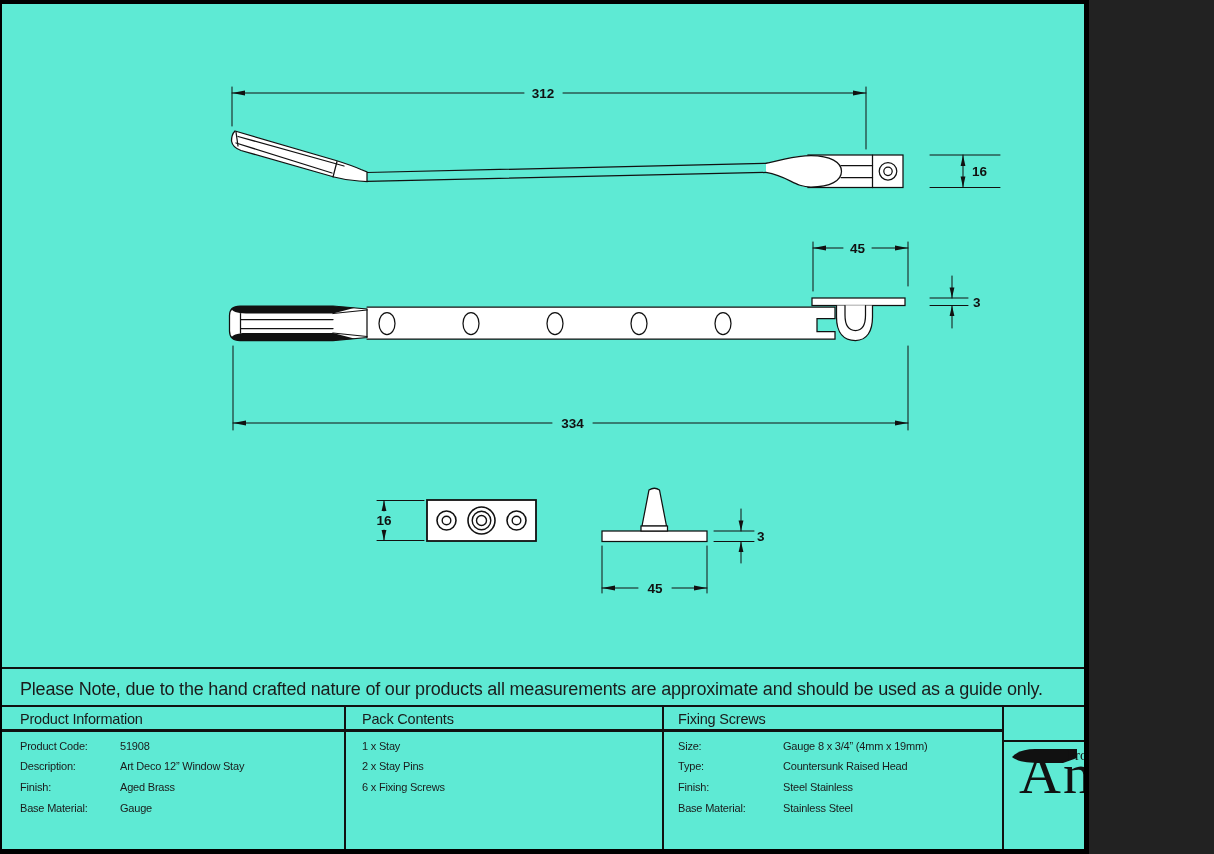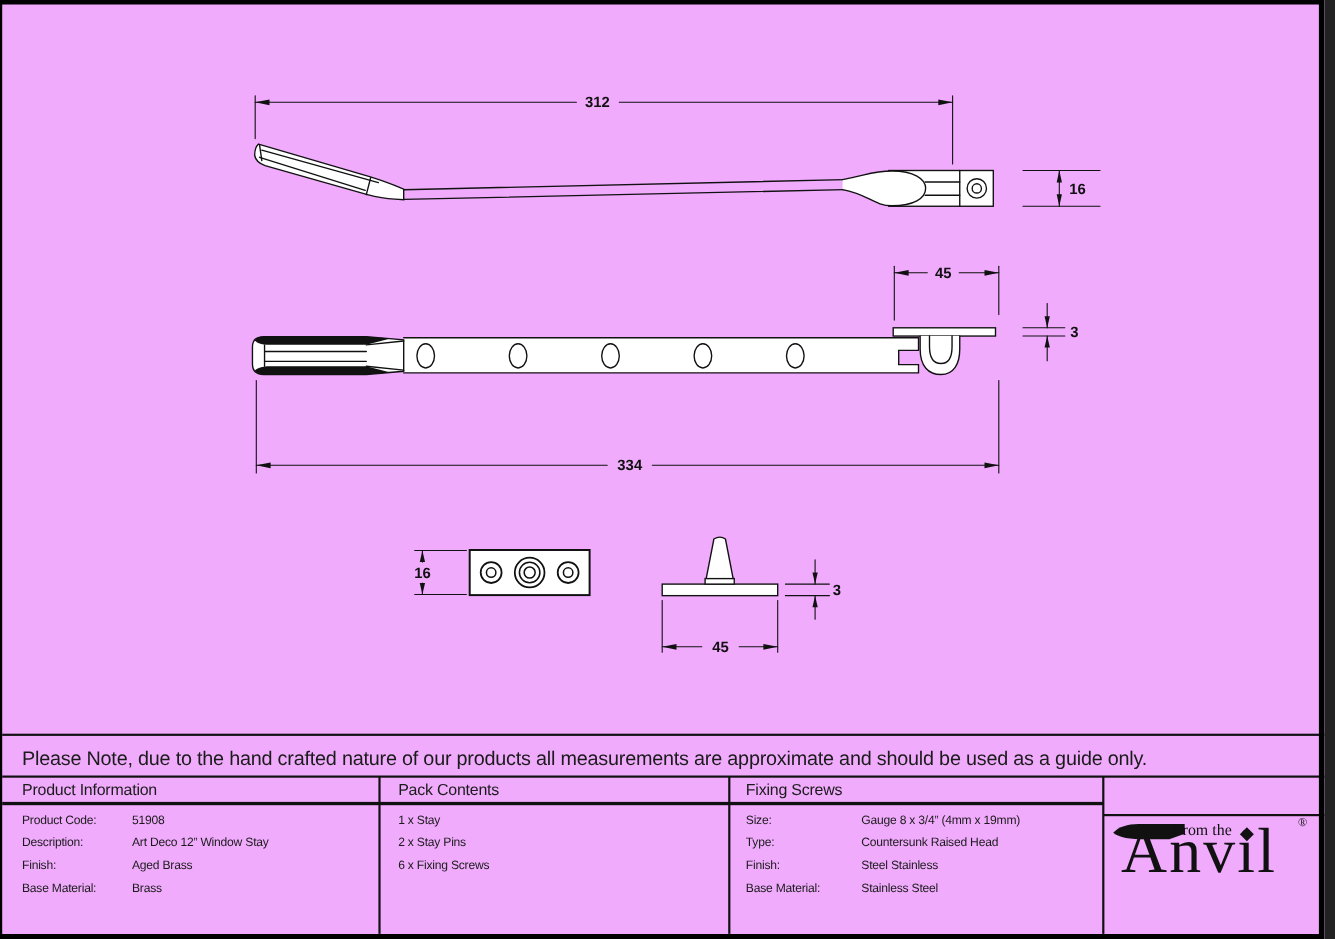--- a/index.html
+++ b/index.html
@@ -1,16 +1,16 @@
 <!DOCTYPE html>
 <html><head>
 <meta charset="utf-8">
 <style>
   html,body{margin:0;padding:0;background:#222;}
-  .page{position:relative;width:1204px;height:854px;background:#f0abfc;
+  .page{position:relative;width:1089px;height:854px;background:#5eead4;
         font-family:"Liberation Sans",sans-serif;color:#1b1b1b;overflow:hidden;}
   .page-frame{position:absolute;inset:0;border-top:4px solid #000;border-left:2px solid #000;
         border-right:5px solid #000;border-bottom:5px solid #000;pointer-events:none;z-index:30;}
   svg text{font-family:"Liberation Sans",sans-serif;font-weight:600;fill:#111;}
   .hline{position:absolute;background:#111;height:2px;}
   .vline{position:absolute;background:#111;width:2px;}
   .txt{position:absolute;font-size:14px;letter-spacing:-0.2px;white-space:nowrap;}
   .note-text{left:20px;top:679px;font-size:18px;}
   .hdr{font-size:14.5px;text-align:center;}
   .lbl{font-size:11px;}
@@ -186,21 +186,21 @@
   <div class="vline" style="left:1002px;top:706px;height:143px;"></div>
 
   <div class="txt hdr" style="left:20px;top:711px;">Product Information</div>
   <div class="txt lbl" style="left:20px;top:740px;">Product Code:</div>
   <div class="txt lbl" style="left:120px;top:740px;">51908</div>
   <div class="txt lbl" style="left:20px;top:760px;">Description:</div>
   <div class="txt lbl" style="left:120px;top:760px;">Art Deco 12” Window Stay</div>
   <div class="txt lbl" style="left:20px;top:781px;">Finish:</div>
   <div class="txt lbl" style="left:120px;top:781px;">Aged Brass</div>
   <div class="txt lbl" style="left:20px;top:802px;">Base Material:</div>
-  <div class="txt lbl" style="left:120px;top:802px;">Brass</div>
+  <div class="txt lbl" style="left:120px;top:802px;">Gauge</div>
 
   <div class="txt hdr" style="left:362px;top:711px;">Pack Contents</div>
   <div class="txt lbl" style="left:362px;top:740px;">1 x Stay</div>
   <div class="txt lbl" style="left:362px;top:760px;">2 x Stay Pins</div>
   <div class="txt lbl" style="left:362px;top:781px;">6 x Fixing Screws</div>
 
   <div class="txt hdr" style="left:678px;top:711px;">Fixing Screws</div>
   <div class="txt lbl" style="left:678px;top:740px;">Size:</div>
   <div class="txt lbl" style="left:783px;top:740px;">Gauge 8 x 3/4” (4mm x 19mm)</div>
   <div class="txt lbl" style="left:678px;top:760px;">Type:</div>

